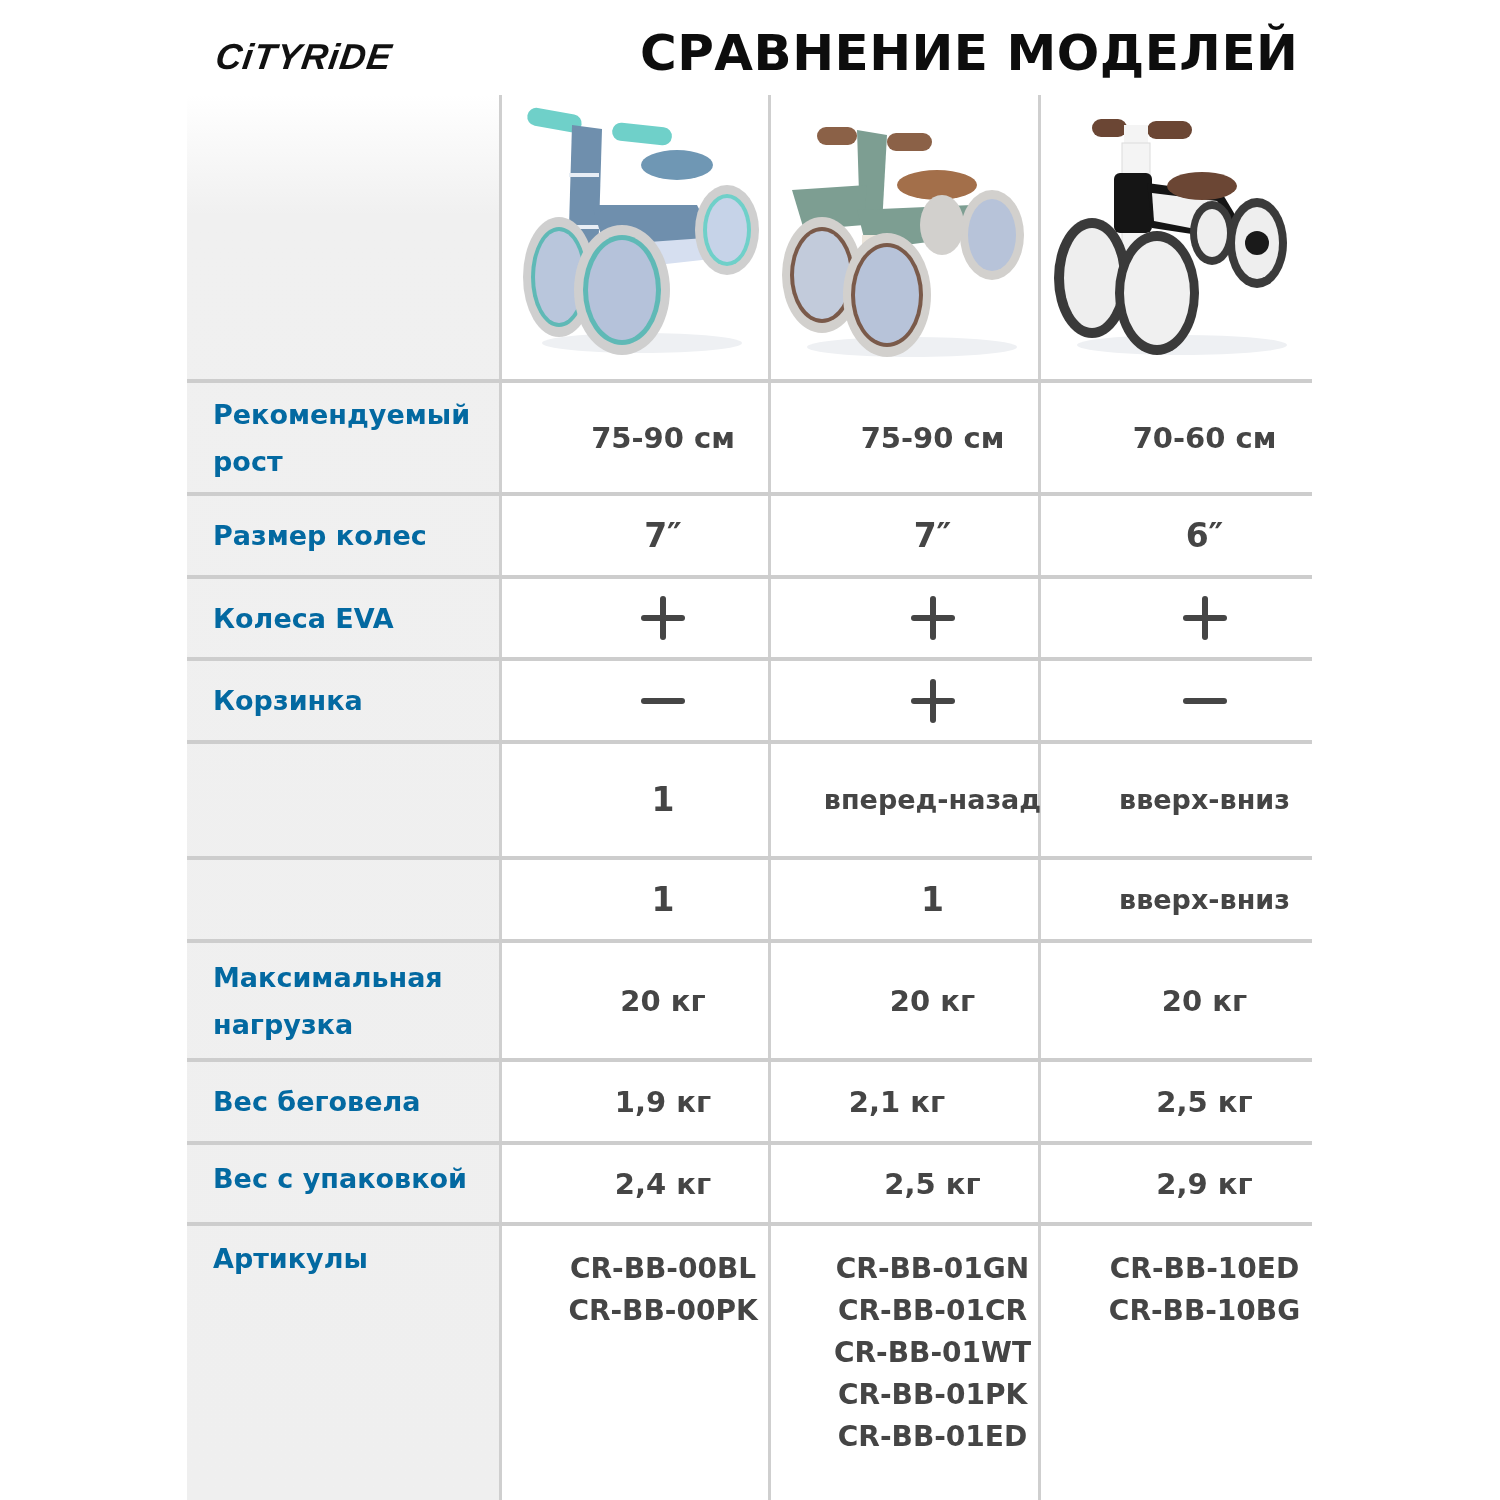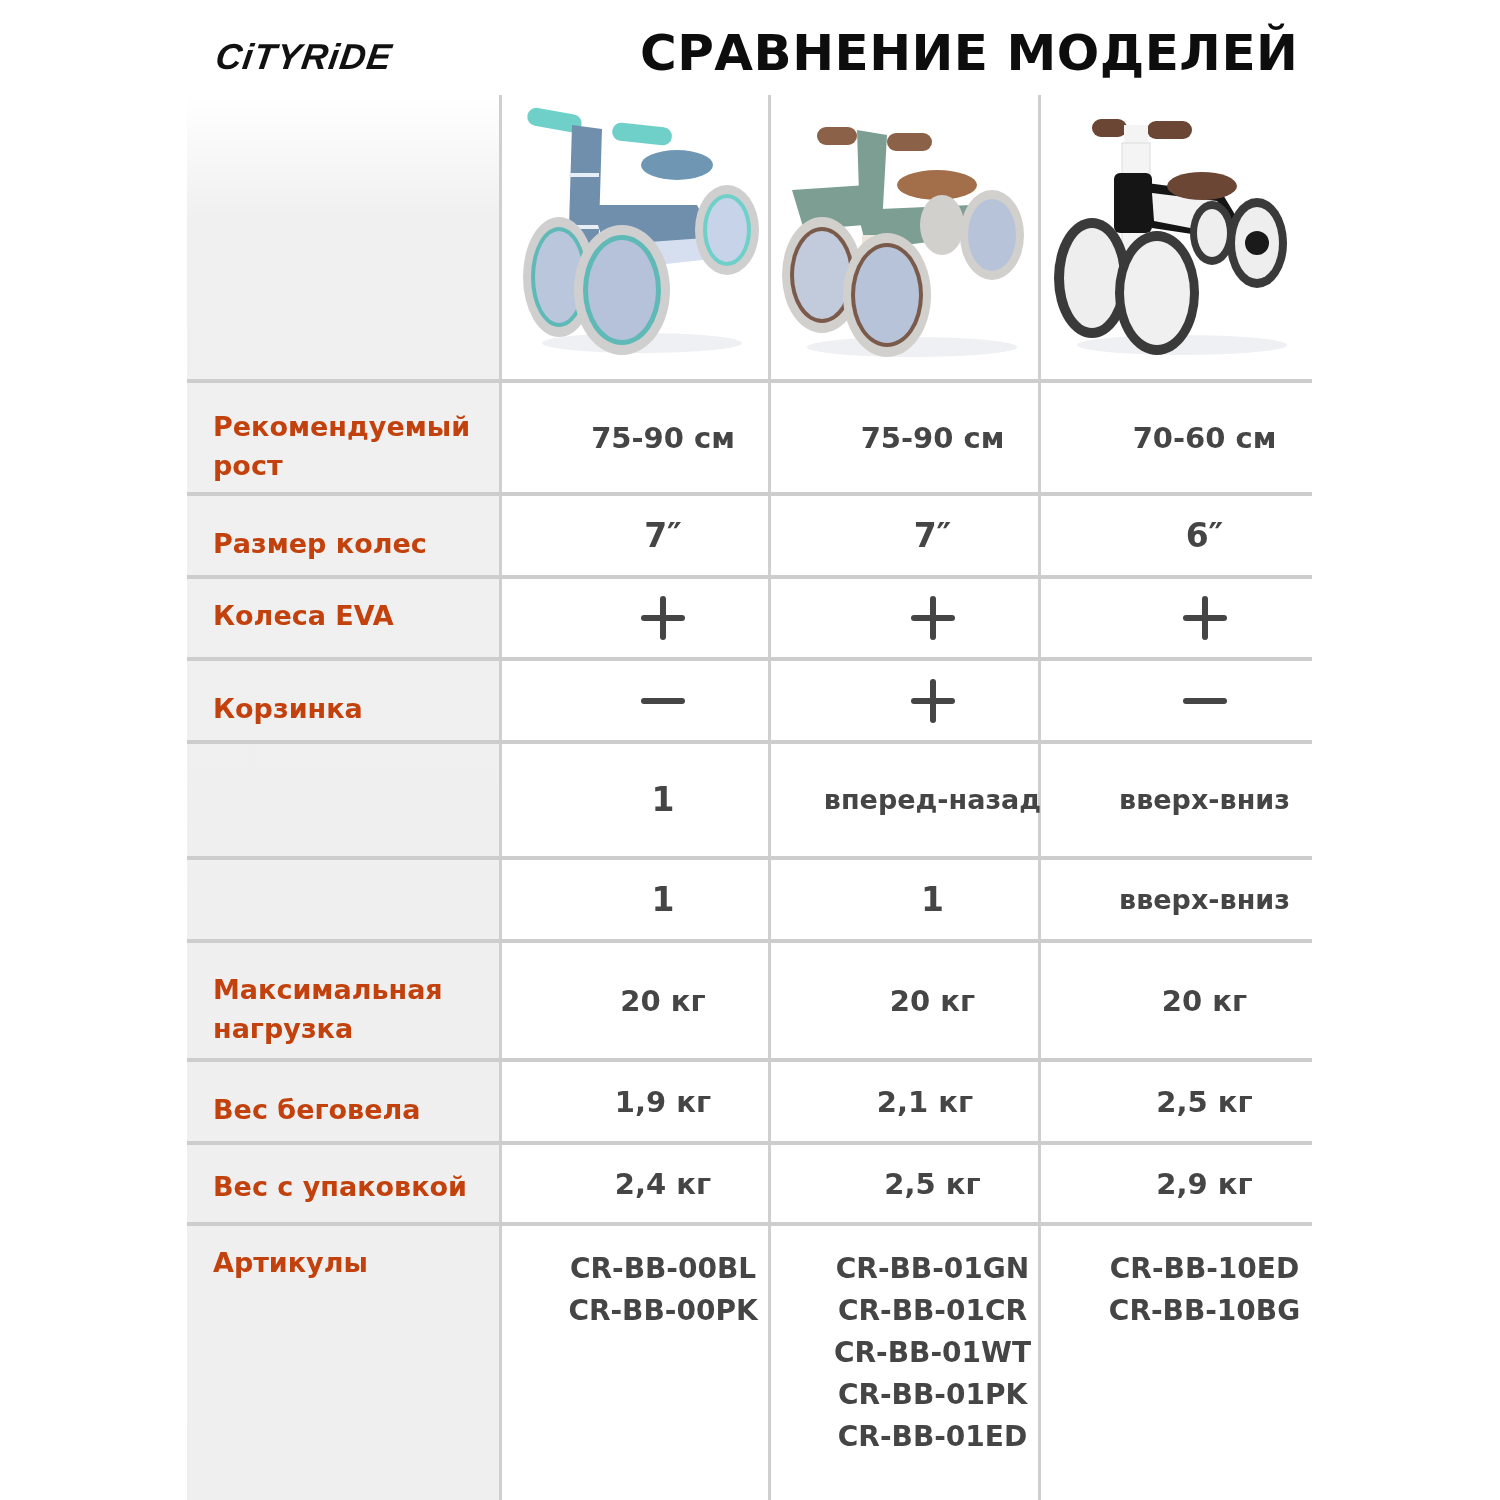--- a/index.html
+++ b/index.html
@@ -10,21 +10,21 @@
   .title { position:absolute; left:640px; top:24px; width:650px; font-family:"DejaVu Sans",sans-serif;
            font-weight:900; font-size:50px; color:#0d0d0d; letter-spacing:0.5px; white-space:nowrap; }
   .table { position:absolute; left:187px; top:95px; width:1125px; height:1405px; }
   .label-col { position:absolute; left:0; top:0; width:312px; height:1405px;
                background:linear-gradient(#ffffff 0px, #f0f0f0 120px, #efefef 100%); }
   .vline { position:absolute; top:0; width:3px; height:1405px; background:#cfcfcf; }
   .hline { position:absolute; left:0; width:1125px; height:4px; background:#cdcdcd; }
   .cell { position:absolute; display:flex; align-items:center; justify-content:center; text-align:center;
           font-weight:bold; font-size:29px; color:#454545; line-height:40px;padding-left:28px; }
   .lbl { position:absolute; left:26px; display:flex; align-items:center; font-weight:bold; font-size:27px;
-         color:#c2410c; line-height:39px; width:280px;margin-top:8px; }
+         color:#0369a1; line-height:47px; width:280px; }
   .art { flex-direction:column; justify-content:flex-start; padding-top:22px; font-weight:bold; font-size:28px; line-height:42px; }
   .pm { display:block; position:relative; width:44px; height:44px; }
   .pm .h { position:absolute; left:0; top:19px; width:44px; height:6px; background:#454545; border-radius:3px; }
   .pm .v { position:absolute; left:19px; top:0; width:6px; height:44px; background:#454545; border-radius:3px; }
   .bike { position:absolute; }
 </style>
 </head>
 <body>
 
 <div class="logo">CiTYRiDE</div>
@@ -105,21 +105,21 @@
     <ellipse cx="160" cy="120" rx="22" ry="32" fill="#3a3a3a"></ellipse>
     <ellipse cx="160" cy="120" rx="15" ry="24" fill="#eeeeee"></ellipse>
     <ellipse cx="40" cy="165" rx="38" ry="60" fill="#3a3a3a"></ellipse>
     <ellipse cx="40" cy="165" rx="28" ry="50" fill="#eeeeee"></ellipse>
     <ellipse cx="105" cy="180" rx="42" ry="62" fill="#3a3a3a"></ellipse>
     <ellipse cx="105" cy="180" rx="33" ry="52" fill="#f0f0f0"></ellipse>
   </svg>
 
   <div class="lbl" style="top:288px;height:109px">Рекомендуемый рост</div>
   <div class="lbl" style="top:401px;height:79px">Размер колес</div>
-  <div class="lbl" style="top:473px;height:78px">Колеса EVA</div>
+  <div class="lbl" style="top:484px;height:78px">Колеса EVA</div>
   <div class="lbl" style="top:566px;height:79px">Корзинка</div>
   <div class="lbl" style="top:848px;height:115px">Максимальная нагрузка</div>
   <div class="lbl" style="top:967px;height:79px">Вес беговела</div>
   <div class="lbl" style="top:1050px;height:66px">Вес с упаковкой</div>
   <div class="lbl" style="top:1140px;height:50px;align-items:flex-start">Артикулы</div>
 
   <div class="cell" style="left:315px;top:288px;width:266px;height:109px">75-90 см</div>
   <div class="cell" style="left:584px;top:288px;width:267px;height:109px">75-90 см</div>
   <div class="cell" style="left:854px;top:288px;width:271px;height:109px">70-60 см</div>
 
@@ -169,21 +169,21 @@
 
   <div class="cell" style="left:315px;top:765px;width:266px;height:79px;font-size:33px">1</div>
   <div class="cell" style="left:584px;top:765px;width:267px;height:79px;font-size:33px">1</div>
   <div class="cell" style="left:854px;top:765px;width:271px;height:79px;font-size:27px">вверх-вниз</div>
 
   <div class="cell" style="left:315px;top:848px;width:266px;height:115px">20 кг</div>
   <div class="cell" style="left:584px;top:848px;width:267px;height:115px">20 кг</div>
   <div class="cell" style="left:854px;top:848px;width:271px;height:115px">20 кг</div>
 
   <div class="cell" style="left:315px;top:967px;width:266px;height:79px">1,9 кг</div>
-  <div class="cell" style="left:584px;top:967px;width:252px;height:79px">2,1 кг</div>
+  <div class="cell" style="left:556px;top:967px;width:252px;height:79px">2,1 кг</div>
   <div class="cell" style="left:854px;top:967px;width:271px;height:79px">2,5 кг</div>
 
   <div class="cell" style="left:315px;top:1050px;width:266px;height:77px">2,4 кг</div>
   <div class="cell" style="left:584px;top:1050px;width:267px;height:77px">2,5 кг</div>
   <div class="cell" style="left:854px;top:1050px;width:271px;height:77px">2,9 кг</div>
 
   <div class="cell art" style="left:315px;top:1131px;width:266px;height:260px">
     <div>CR-BB-00BL</div>
     <div>CR-BB-00PK</div>
   </div>

